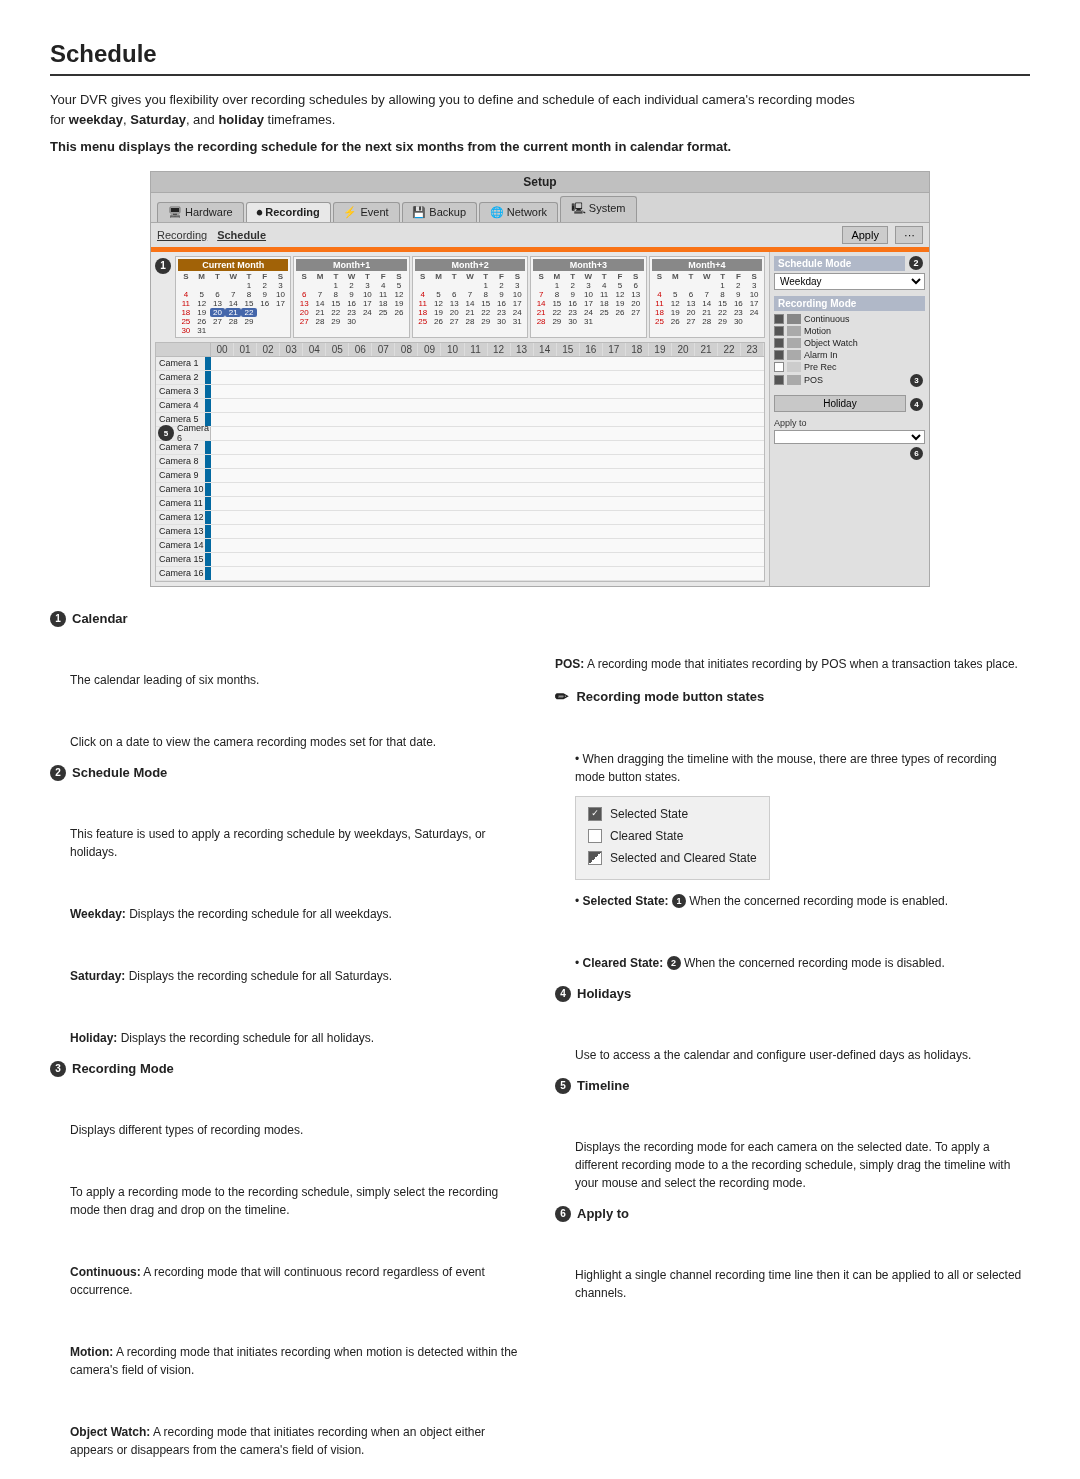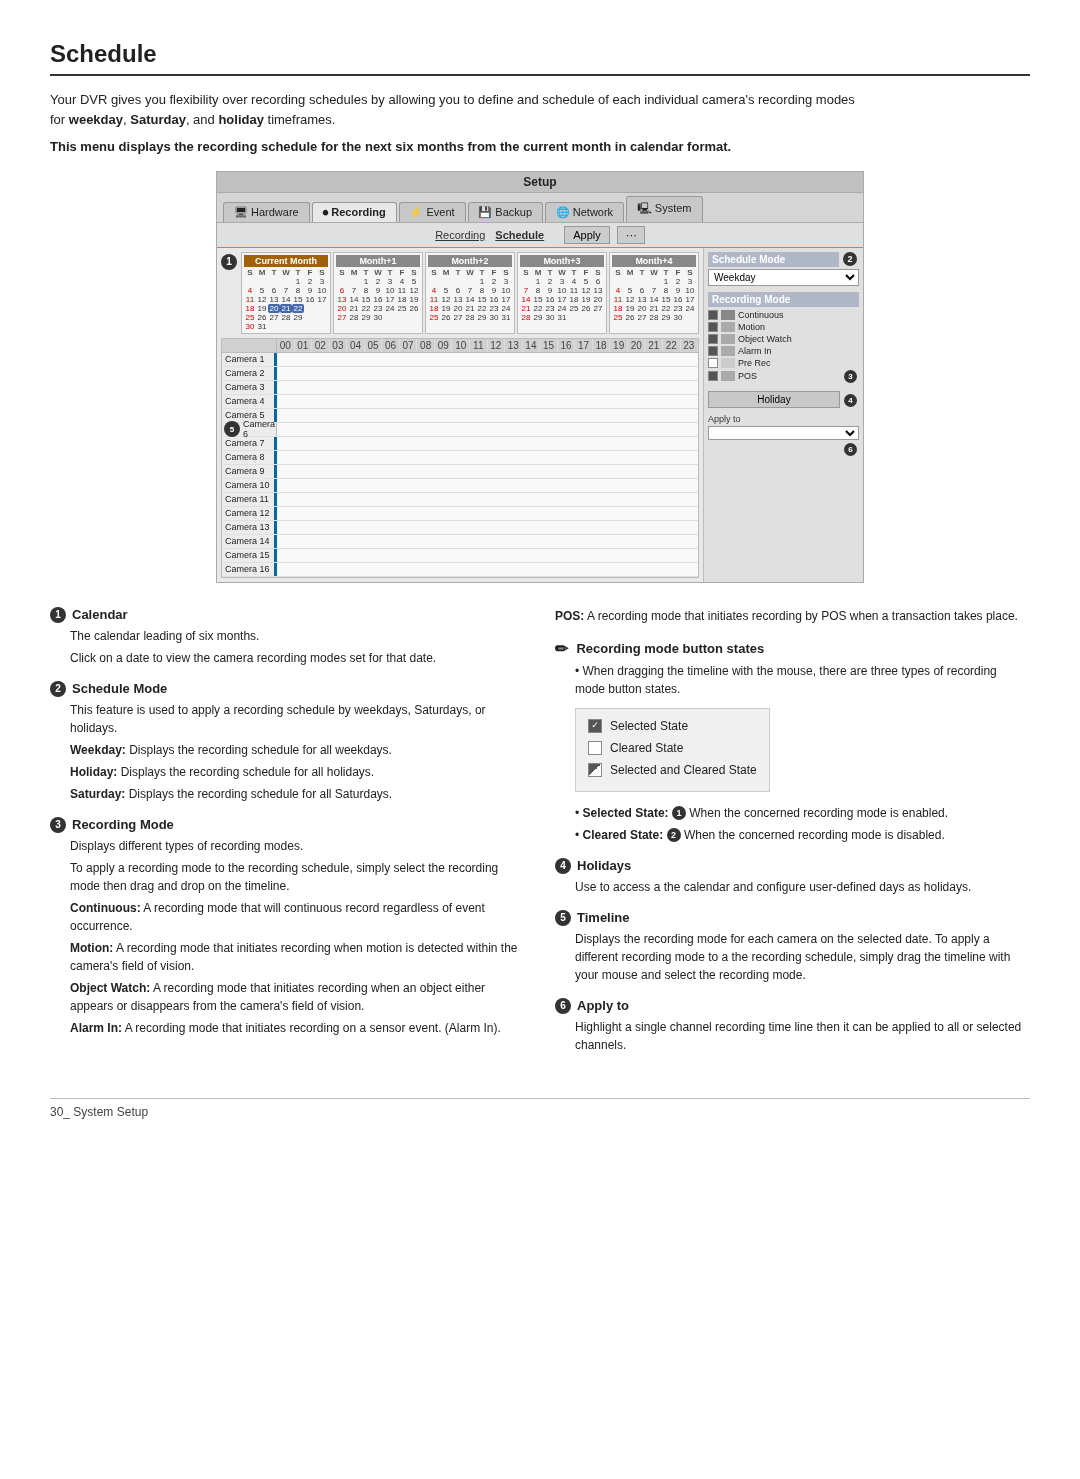--- a/index.html
+++ b/index.html
@@ -30,21 +30,21 @@
       font-size: 13px;
       line-height: 1.5;
       max-width: 820px;
       margin-bottom: 14px;
     }
 
     
     .setup-box {
       border: 1px solid #aaa;
       background: #e8e8e8;
-      width: 648px;
+      width: 780px;
       margin: 0 auto 24px auto;
       font-size: 11px;
     }
     .setup-title-bar {
       background: #c0c0c0;
       text-align: center;
       padding: 3px 0;
       font-size: 12px;
       font-weight: bold;
       border-bottom: 1px solid #aaa;
@@ -65,25 +65,25 @@
       font-size: 11px;
       cursor: pointer;
       border-radius: 3px 3px 0 0;
     }
     .setup-tab.active {
       background: #e8e8e8;
       font-weight: bold;
     }
     .setup-sub-bar {
       display: flex;
-      justify-content: center;
+      justify-content: space-between;
       align-items: center;
       padding: 3px 6px;
       background: #e0e0e0;
-      border-bottom: 1px solid #f97316;
+      border-bottom: 5px solid #f97316;
       gap: 16px;
     }
     .setup-sub-bar-left {
       display: flex;
       gap: 10px;
     }
     .setup-sub-link {
       font-size: 11px;
       color: #333;
       text-decoration: underline;
@@ -195,21 +195,21 @@
     .timeline-row {
       display: flex;
       border-bottom: 1px solid #e0e0e0;
       height: 14px;
       align-items: center;
     }
     .camera-label {
       width: 55px;
       font-size: 9px;
       padding-left: 3px;
-      border-right: 3px solid #0369a1;
+      border-right: 6px solid #0369a1;
       flex-shrink: 0;
       height: 100%;
       display: flex;
       align-items: center;
       background: #ececec;
     }
     .timeline-bar {
       flex: 1;
       height: 100%;
       background: #f9f9f9;
@@ -309,21 +309,21 @@
       display: flex;
       align-items: center;
       gap: 4px;
       margin-bottom: 4px;
     }
     .section-body {
       font-size: 12px;
       line-height: 1.5;
       padding-left: 20px;
     }
-    .section-body p { margin-bottom: 4px; }
+    .section-body p { margin-bottom: 4px; margin-top: 44px; }
     .section-body .sub-label { font-weight: bold; }
 
     
     .state-box-area {
       background: #f0f0f0;
       border: 1px solid #ccc;
       padding: 8px 12px;
       display: inline-block;
       margin: 6px 0;
     }
@@ -920,22 +920,22 @@
     </div>
 
     <div class="section-item">
       <div class="section-heading">
         <span class="badge">2</span>
         <span>Schedule Mode</span>
       </div>
       <div class="section-body">
         <p>This feature is used to apply a recording schedule by weekdays, Saturdays, or holidays.</p>
         <p><span class="sub-label">Weekday:</span> Displays the recording schedule for all weekdays.</p>
+        <p><span class="sub-label">Saturday:</span> Displays the recording schedule for all Saturdays.</p>
         <p><span class="sub-label">Holiday:</span> Displays the recording schedule for all holidays.</p>
-        <p><span class="sub-label">Saturday:</span> Displays the recording schedule for all Saturdays.</p>
       </div>
     </div>
 
     <div class="section-item">
       <div class="section-heading">
         <span class="badge">3</span>
         <span>Recording Mode</span>
       </div>
       <div class="section-body">
         <p>Displays different types of recording modes.</p>

